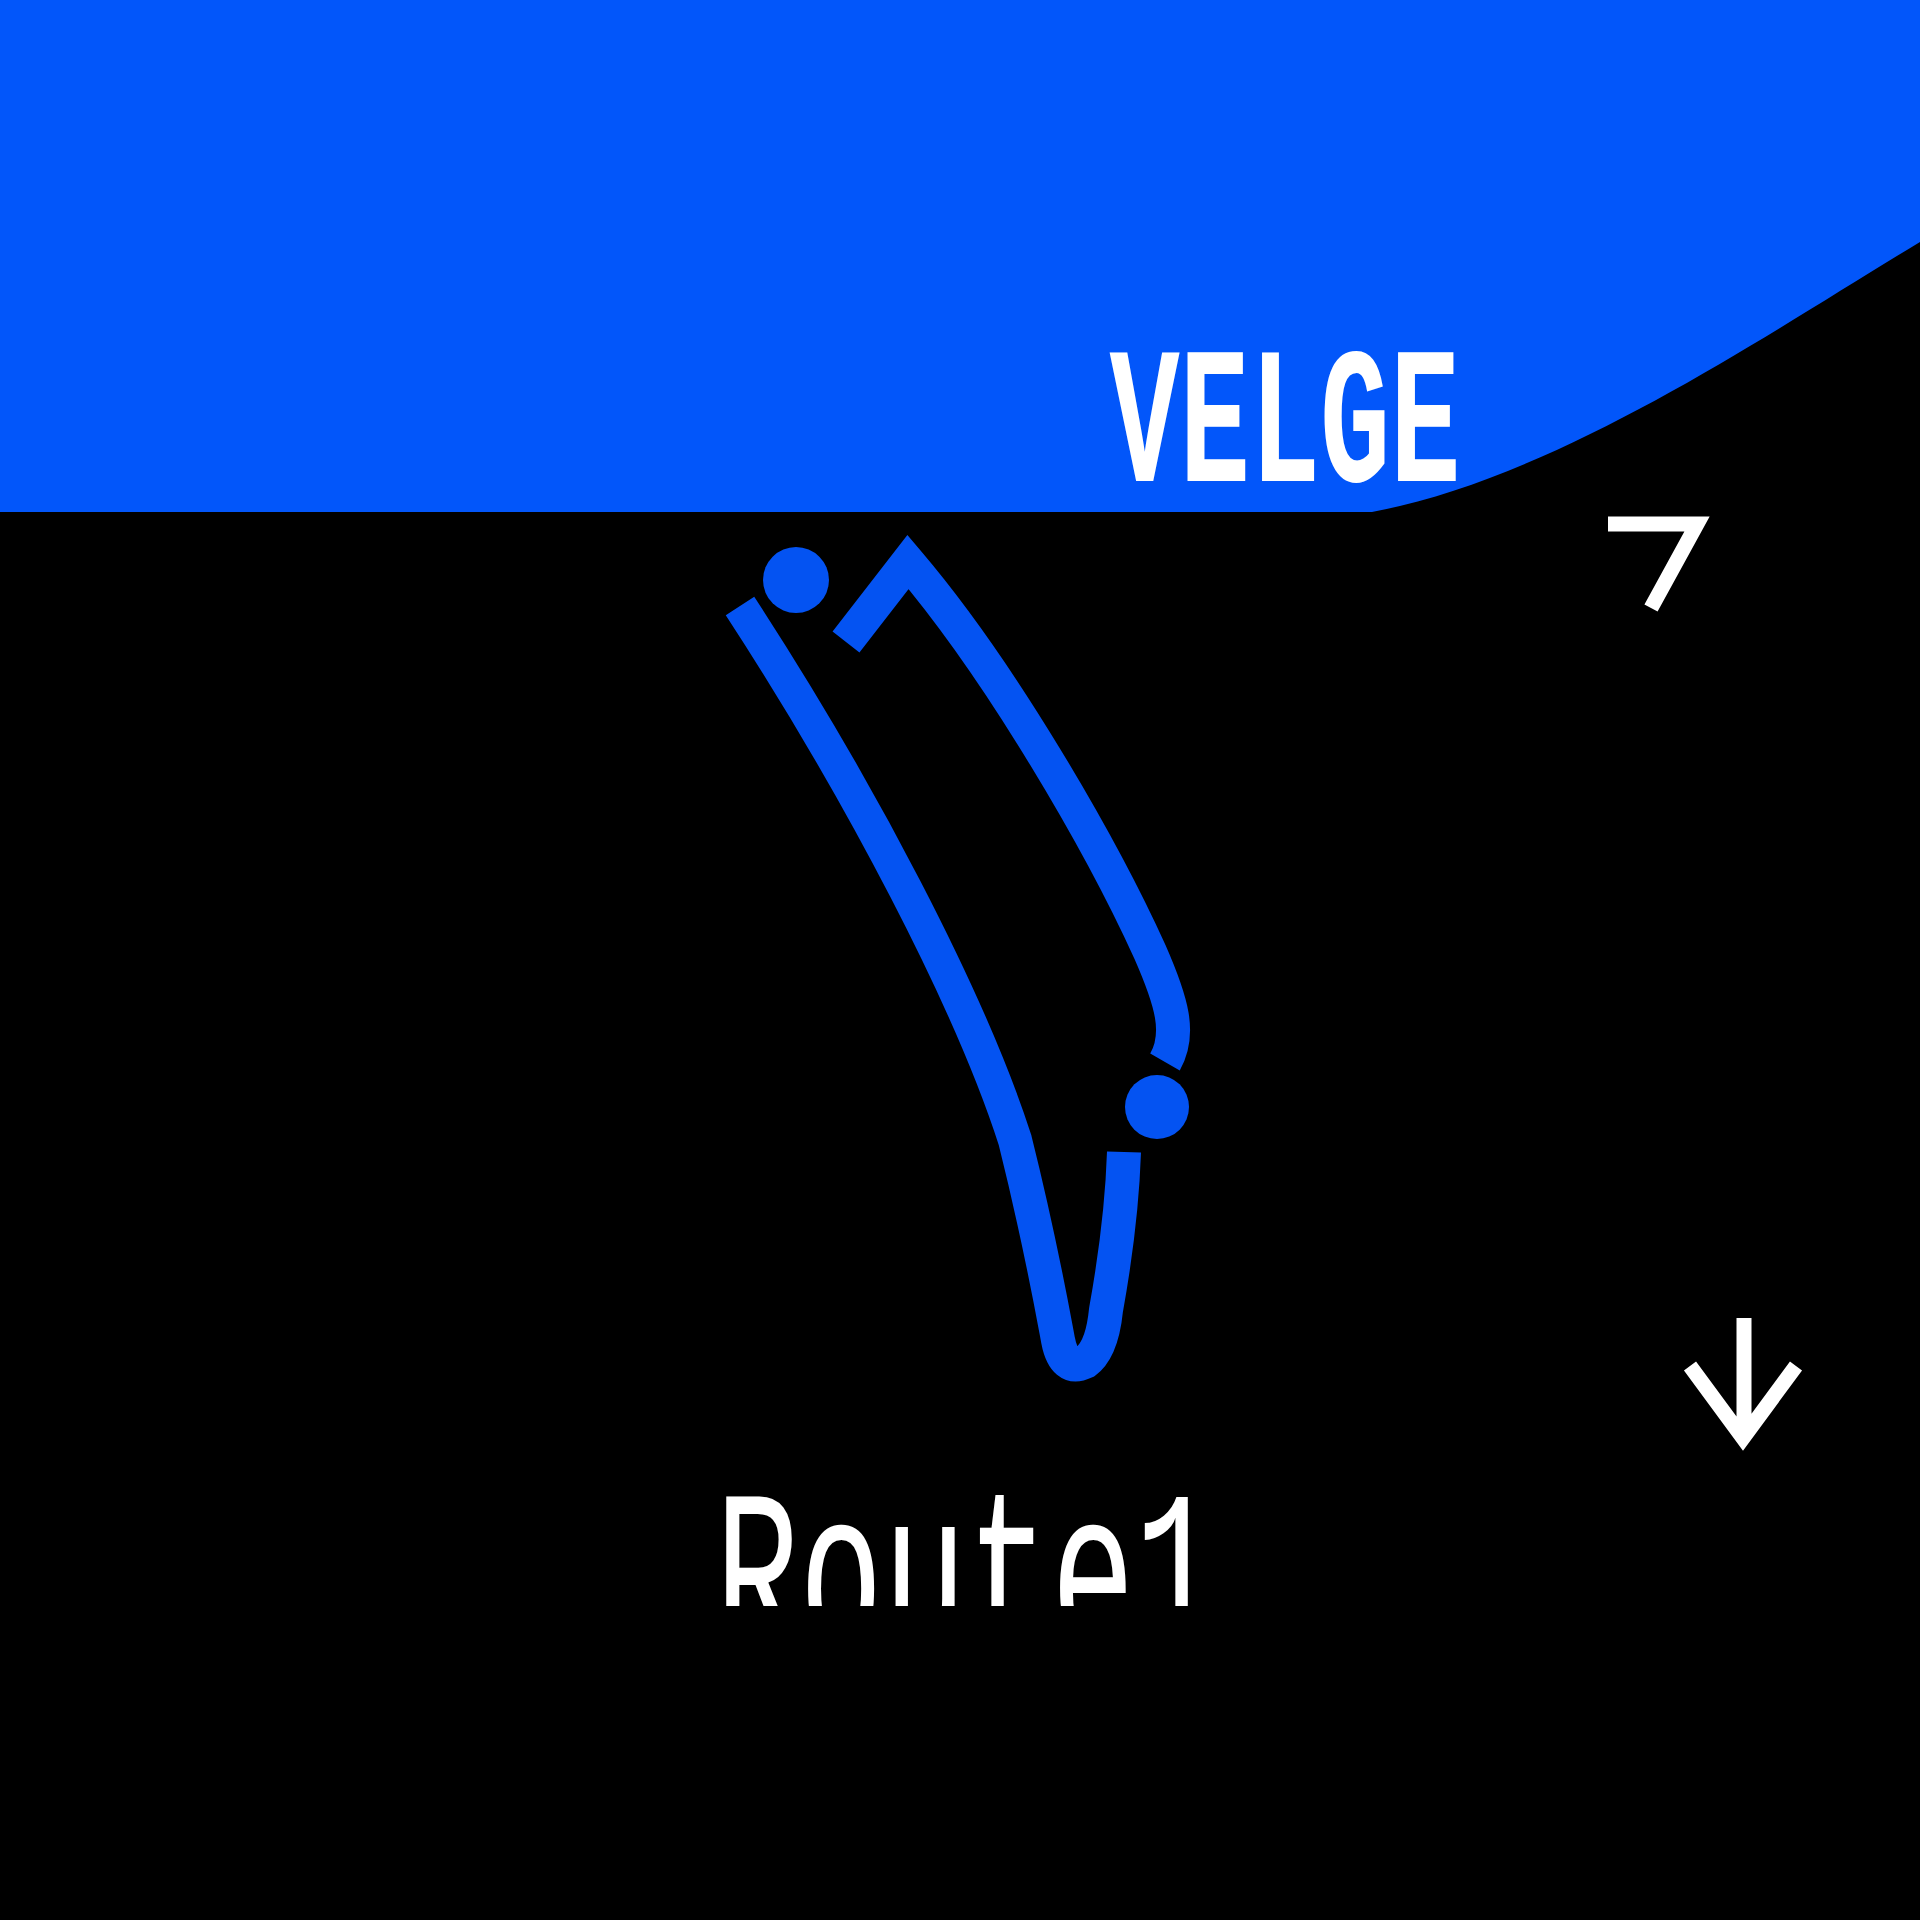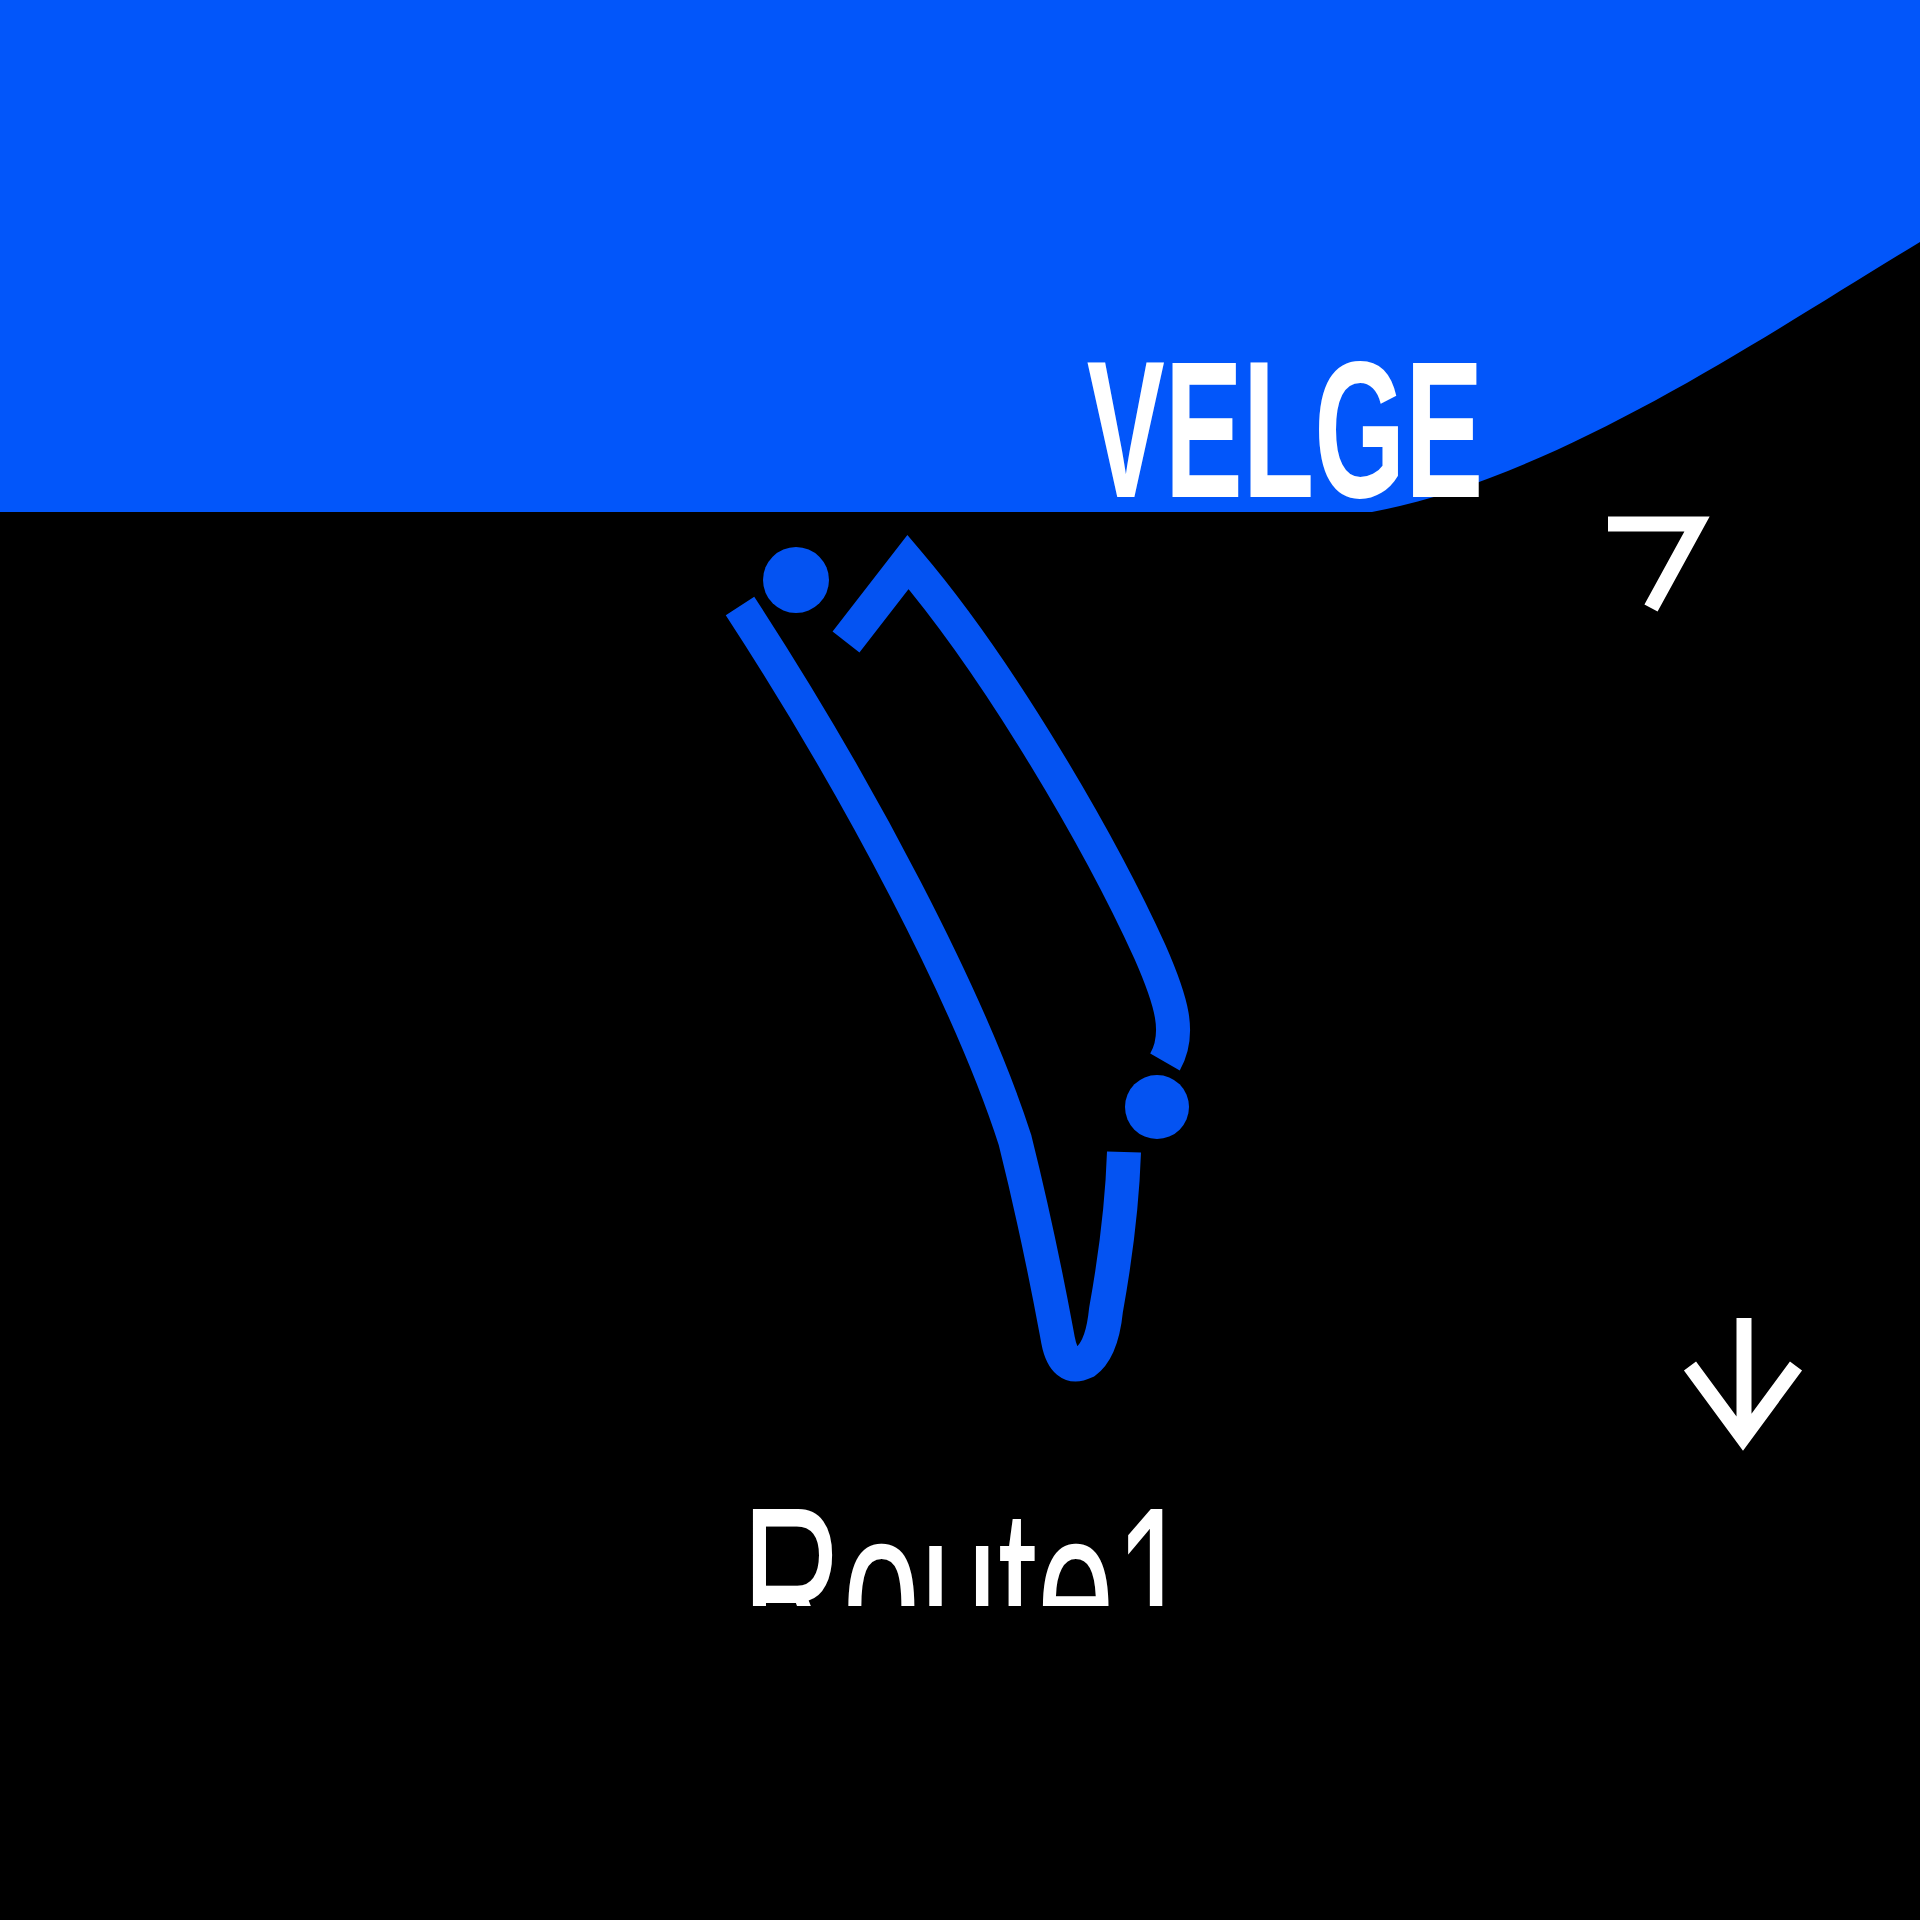--- a/index.html
+++ b/index.html
@@ -6,21 +6,21 @@
     margin: 0;
     padding: 0;
     background: #000;
   }
   .screen {
     position: relative;
     width: 1920px;
     height: 1606px;
     background: var(--background, #000);
     overflow: hidden;
-    font-family: Liberation Sans, sans-serif;
+    font-family: Liberation Mono, monospace;
   }
   .gfx {
     position: absolute;
     left: 0;
     top: 0;
     width: 1920px;
     height: 1920px;
     display: block;
   }
   .header-arc {

